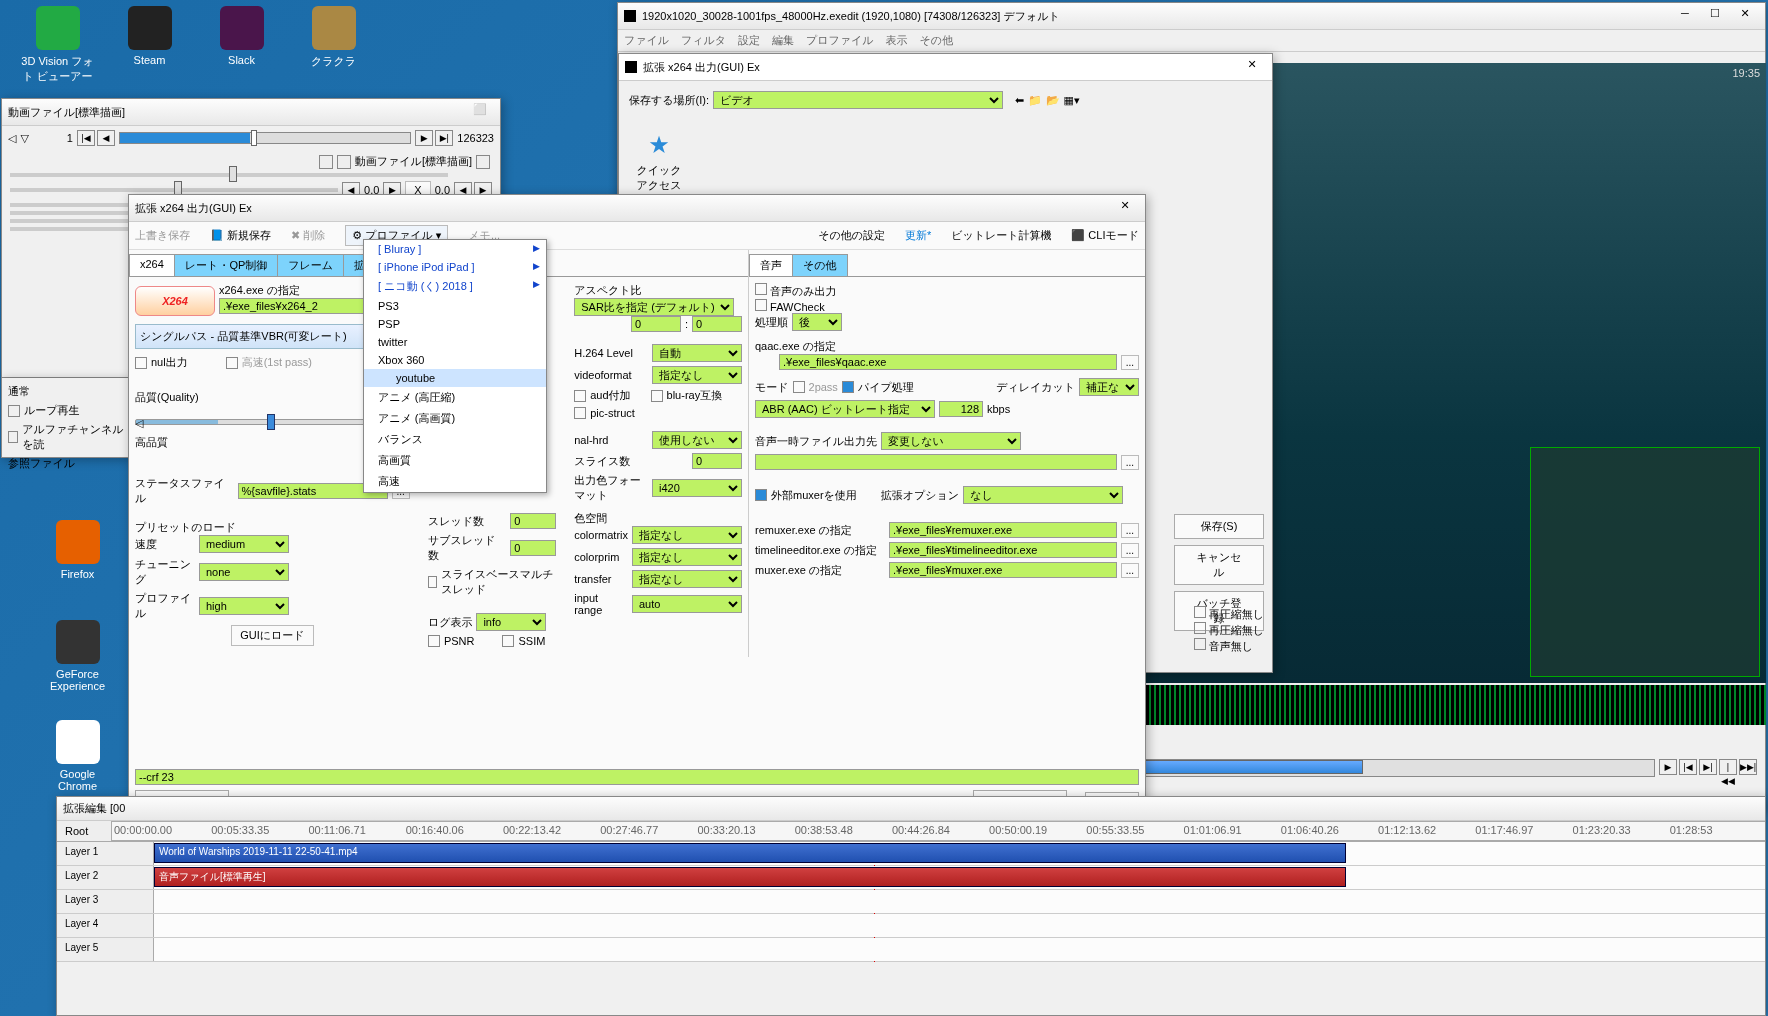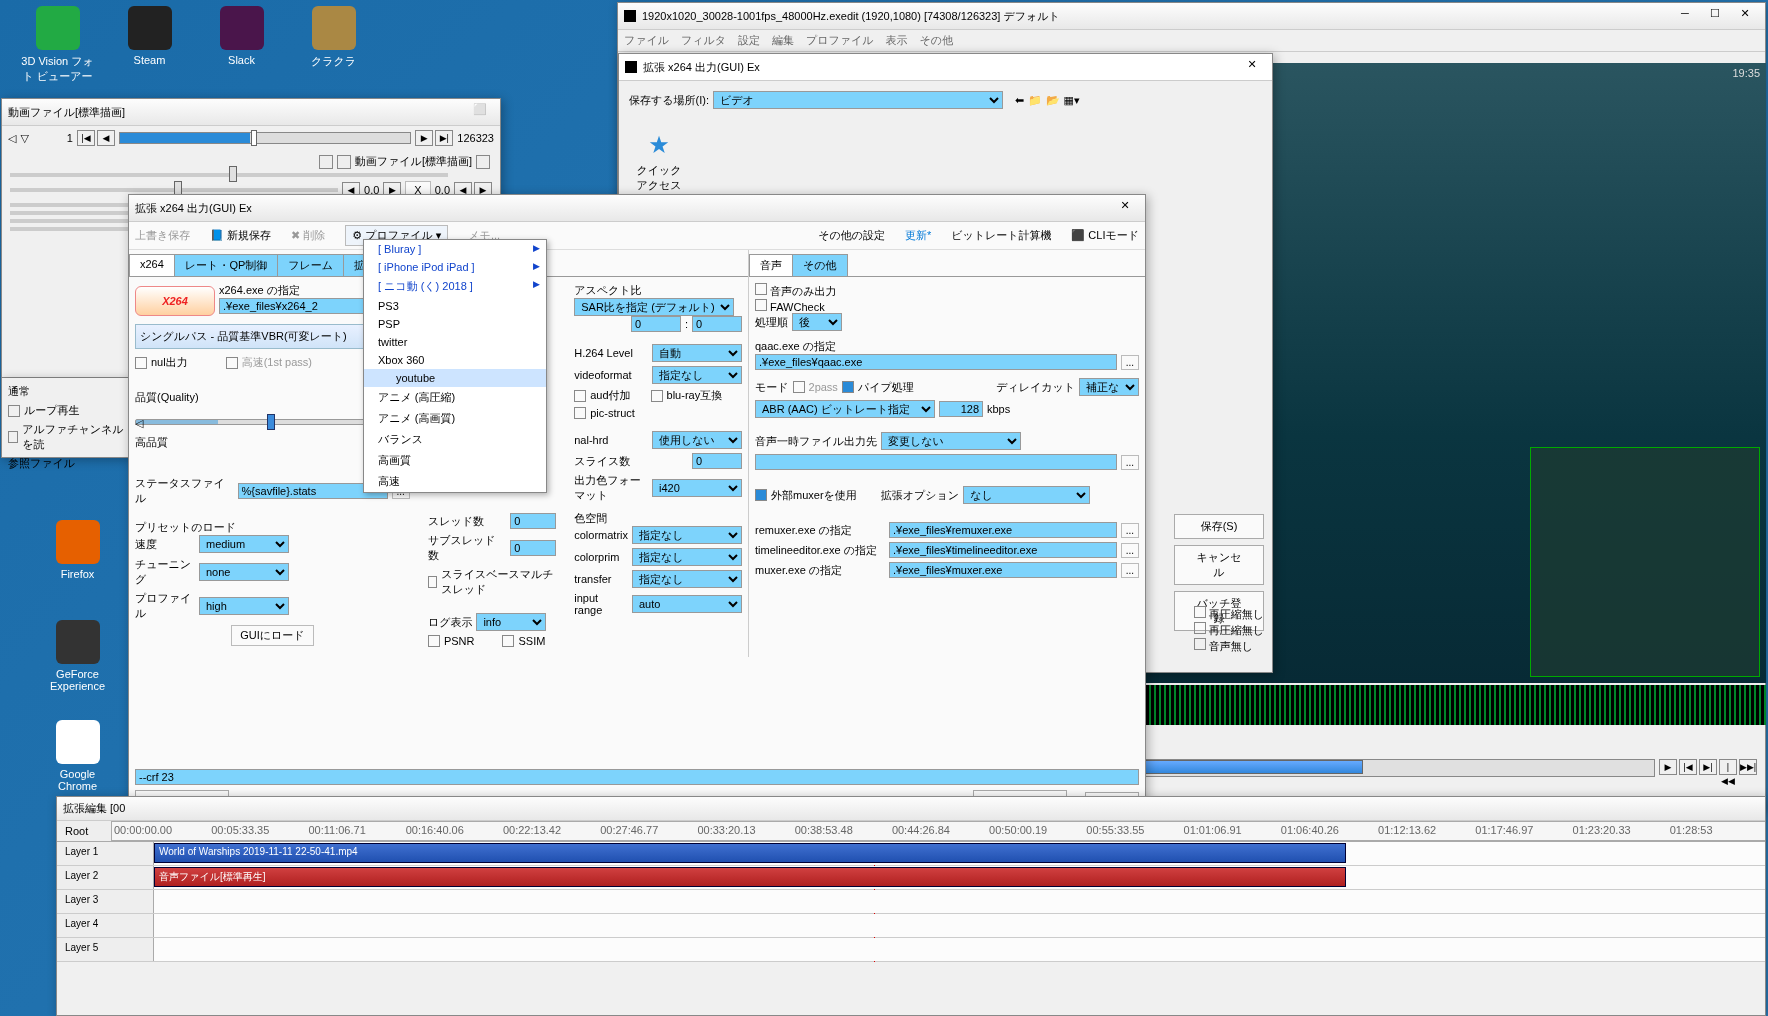--- a/index.html
+++ b/index.html
@@ -8,21 +8,21 @@
 .desktop-icon .ico { width: 44px; height: 44px; margin: 0 auto 4px; background: #333; border-radius: 6px; }
 .window { position: absolute; background: #f0f0f0; border: 1px solid #888; box-shadow: 2px 2px 10px rgba(0,0,0,0.3); }
 .titlebar { background: linear-gradient(#fdfdfd, #e8e8e8); padding: 4px 6px; display: flex; align-items: center; border-bottom: 1px solid #ccc; }
 .titlebar .title { flex: 1; }
 .titlebar .btns { display: flex; gap: 2px; }
 .titlebar .btns span { width: 28px; height: 18px; text-align: center; border: none; background: transparent; cursor: pointer; }
 .toolbar { display: flex; gap: 20px; padding: 3px 6px; border-bottom: 1px solid #ddd; align-items: center; }
 .tbtn { background: #fafafa; border: 1px solid #bbb; padding: 2px 8px; cursor: pointer; }
 .tbtn.small { padding: 1px 4px; font-size: 10px; }
 .grey { color: #999; }
-input[type=text], input[type=number], select { border: 1px solid #999; padding: 1px 3px; background: #7dd3fc; font-size: 11px; }
+input[type=text], input[type=number], select { border: 1px solid #999; padding: 1px 3px; background: #bef264; font-size: 11px; }
 select { padding: 1px 2px; }
 .tab-row { display: flex; border-bottom: 1px solid #999; }
 .tab { padding: 3px 10px; border: 1px solid #999; border-bottom: none; background: #7dd3fc; margin-right: -1px; cursor: pointer; position: relative; }
 .tab.active { background: #fff; z-index: 1; }
 .section { padding: 6px; }
 .row { display: flex; align-items: center; gap: 4px; margin-bottom: 4px; }
 .dropdown { position: absolute; background: #fff; border: 1px solid #888; box-shadow: 2px 2px 6px rgba(0,0,0,0.3); z-index: 100; }
 .dropdown .item { padding: 3px 22px 3px 14px; cursor: pointer; position: relative; }
 .dropdown .item.hl { background: #cde4ff; padding-left: 32px; }
 .dropdown .item.sub::after { content: "▶"; position: absolute; right: 6px; font-size: 9px; }
@@ -401,21 +401,21 @@
             <div><span class="chk"></span> <span>音声のみ出力</span></div>
             <div><span class="chk"></span> <span>FAWCheck</span></div>
             <div class="row">
                 <span>処理順</span>
                 <select style="width:50px"><option>後</option></select>
               </div>
           </div>
         </div>
         <div>qaac.exe の指定</div>
         <div class="row">
-            <input type="text" style="flex: 1 1 0%;" value=".¥exe_files¥qaac.exe">
+            <input type="text" style="flex: 1 1 0%; margin-left: 24px;" value=".¥exe_files¥qaac.exe">
             <button class="tbtn small">...</button>
           </div>
         <div class="row" style="margin-top:8px">
           <span>モード</span>
           <span class="chk grey"></span>
             <span class="grey">2pass</span>
           <span class="chk" style="background:#2a8bd8"></span>
             <span>パイプ処理</span>
           <span style="margin-left:auto">ディレイカット</span>
           <select style="width:60px"><option>補正なし</option></select>
@@ -432,21 +432,21 @@
         <div class="row">
             <input type="text" style="flex: 1 1 0%;">
             <button class="tbtn small">...</button>
           </div>
       </div>
       <div class="section">
         <div class="row">
             <span class="chk" style="background:#2a8bd8"></span>
             <span>外部muxerを使用</span>
           <span style="margin-left:20px">拡張オプション</span>
-            <select style="width:127px"><option>なし</option></select>
+            <select style="width:160px"><option>なし</option></select>
           </div>
         <div class="row" style="margin-top:18px">
             <span style="width:130px">remuxer.exe の指定</span>
             <input type="text" style="flex: 1 1 0%;" value=".¥exe_files¥remuxer.exe">
             <button class="tbtn small">...</button>
           </div>
         <div class="row">
             <span style="width:130px">timelineeditor.exe の指定</span>
             <input type="text" style="flex: 1 1 0%;" value=".¥exe_files¥timelineeditor.exe">
             <button class="tbtn small">...</button>

